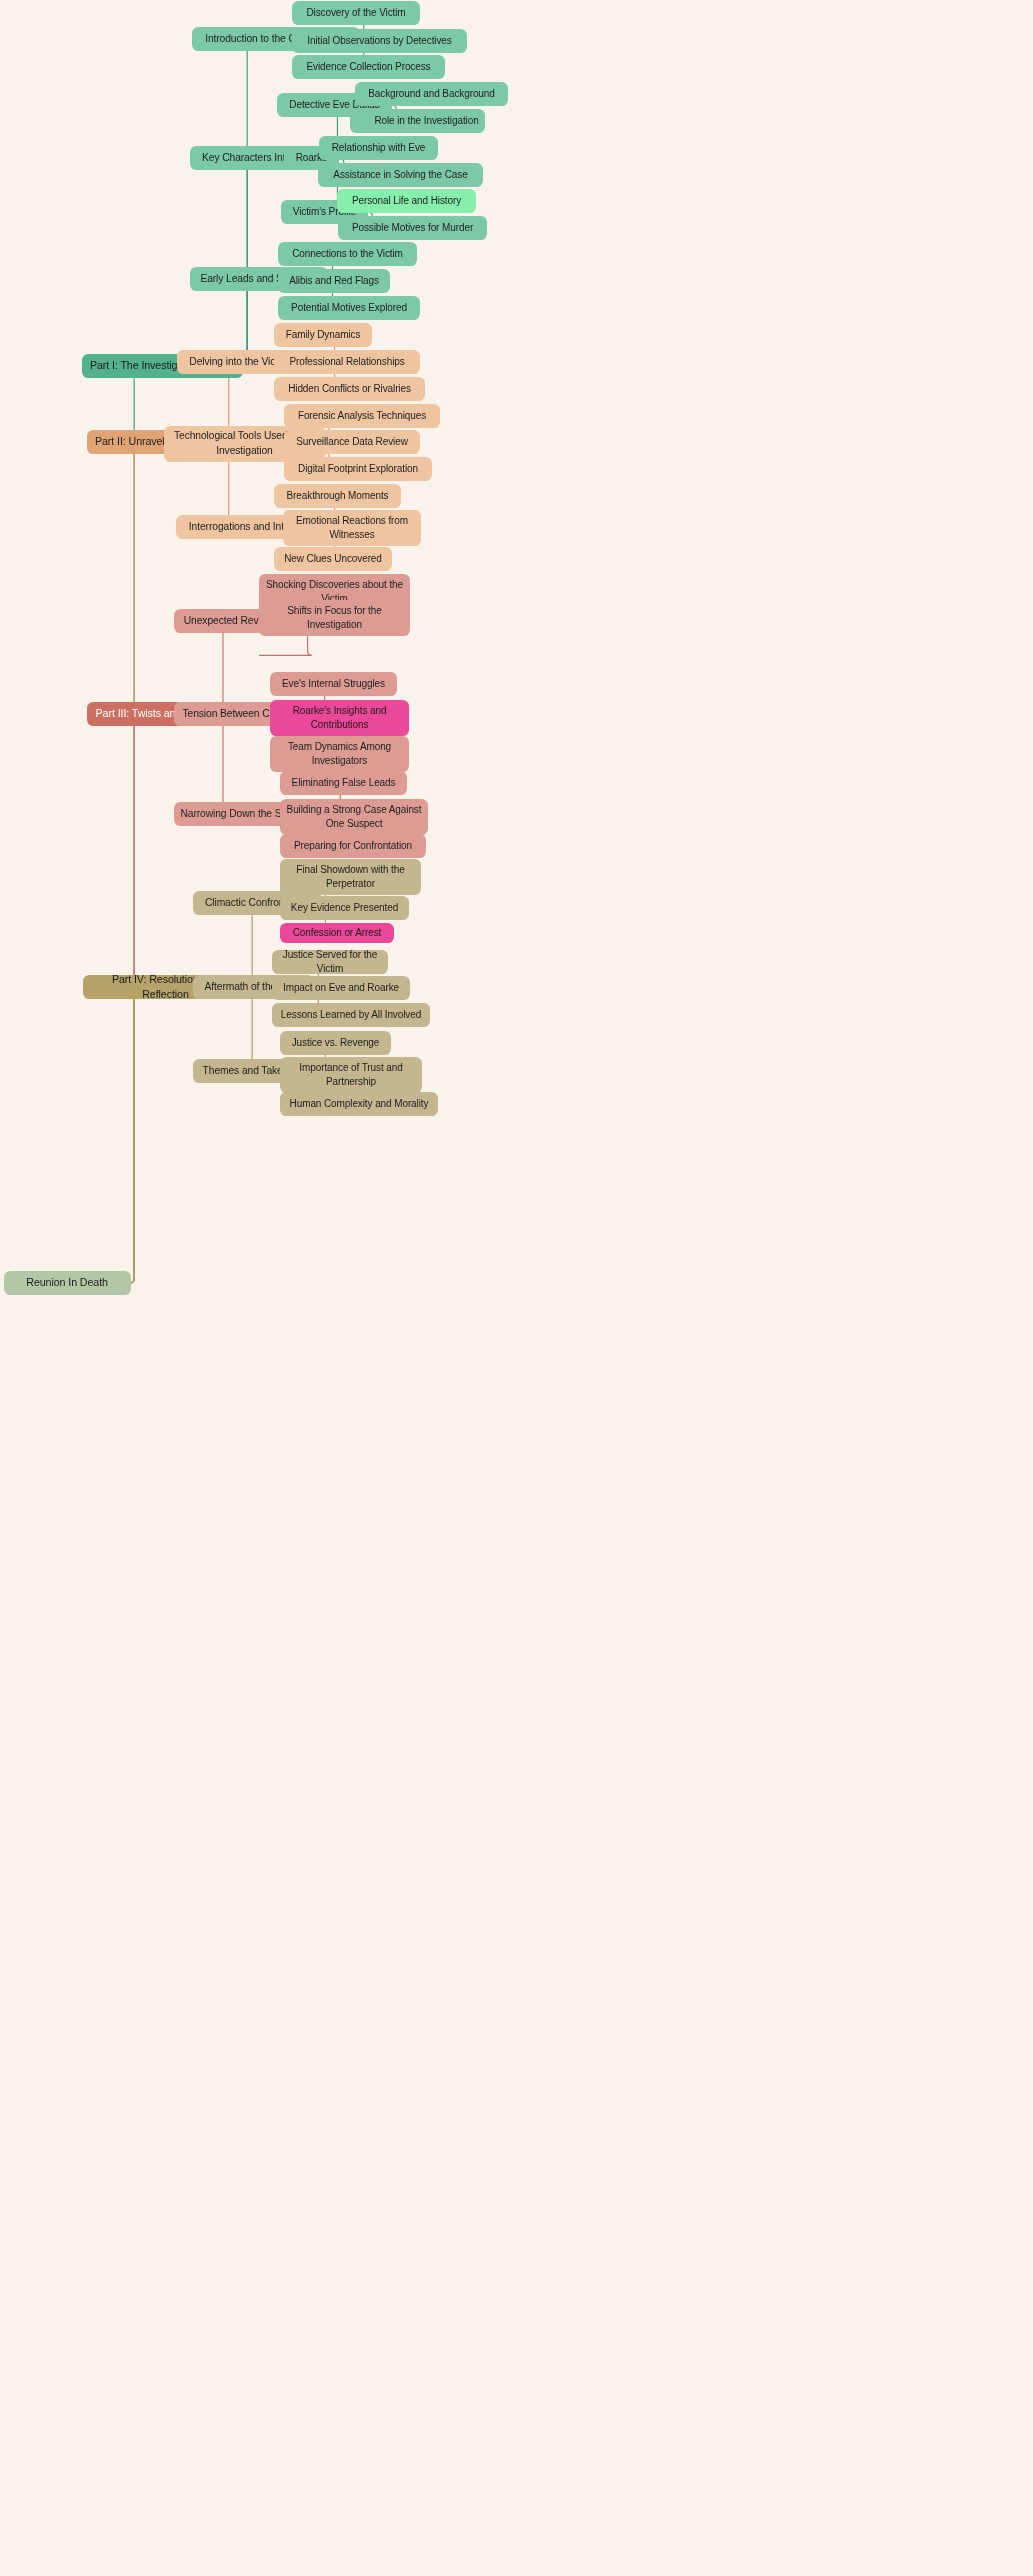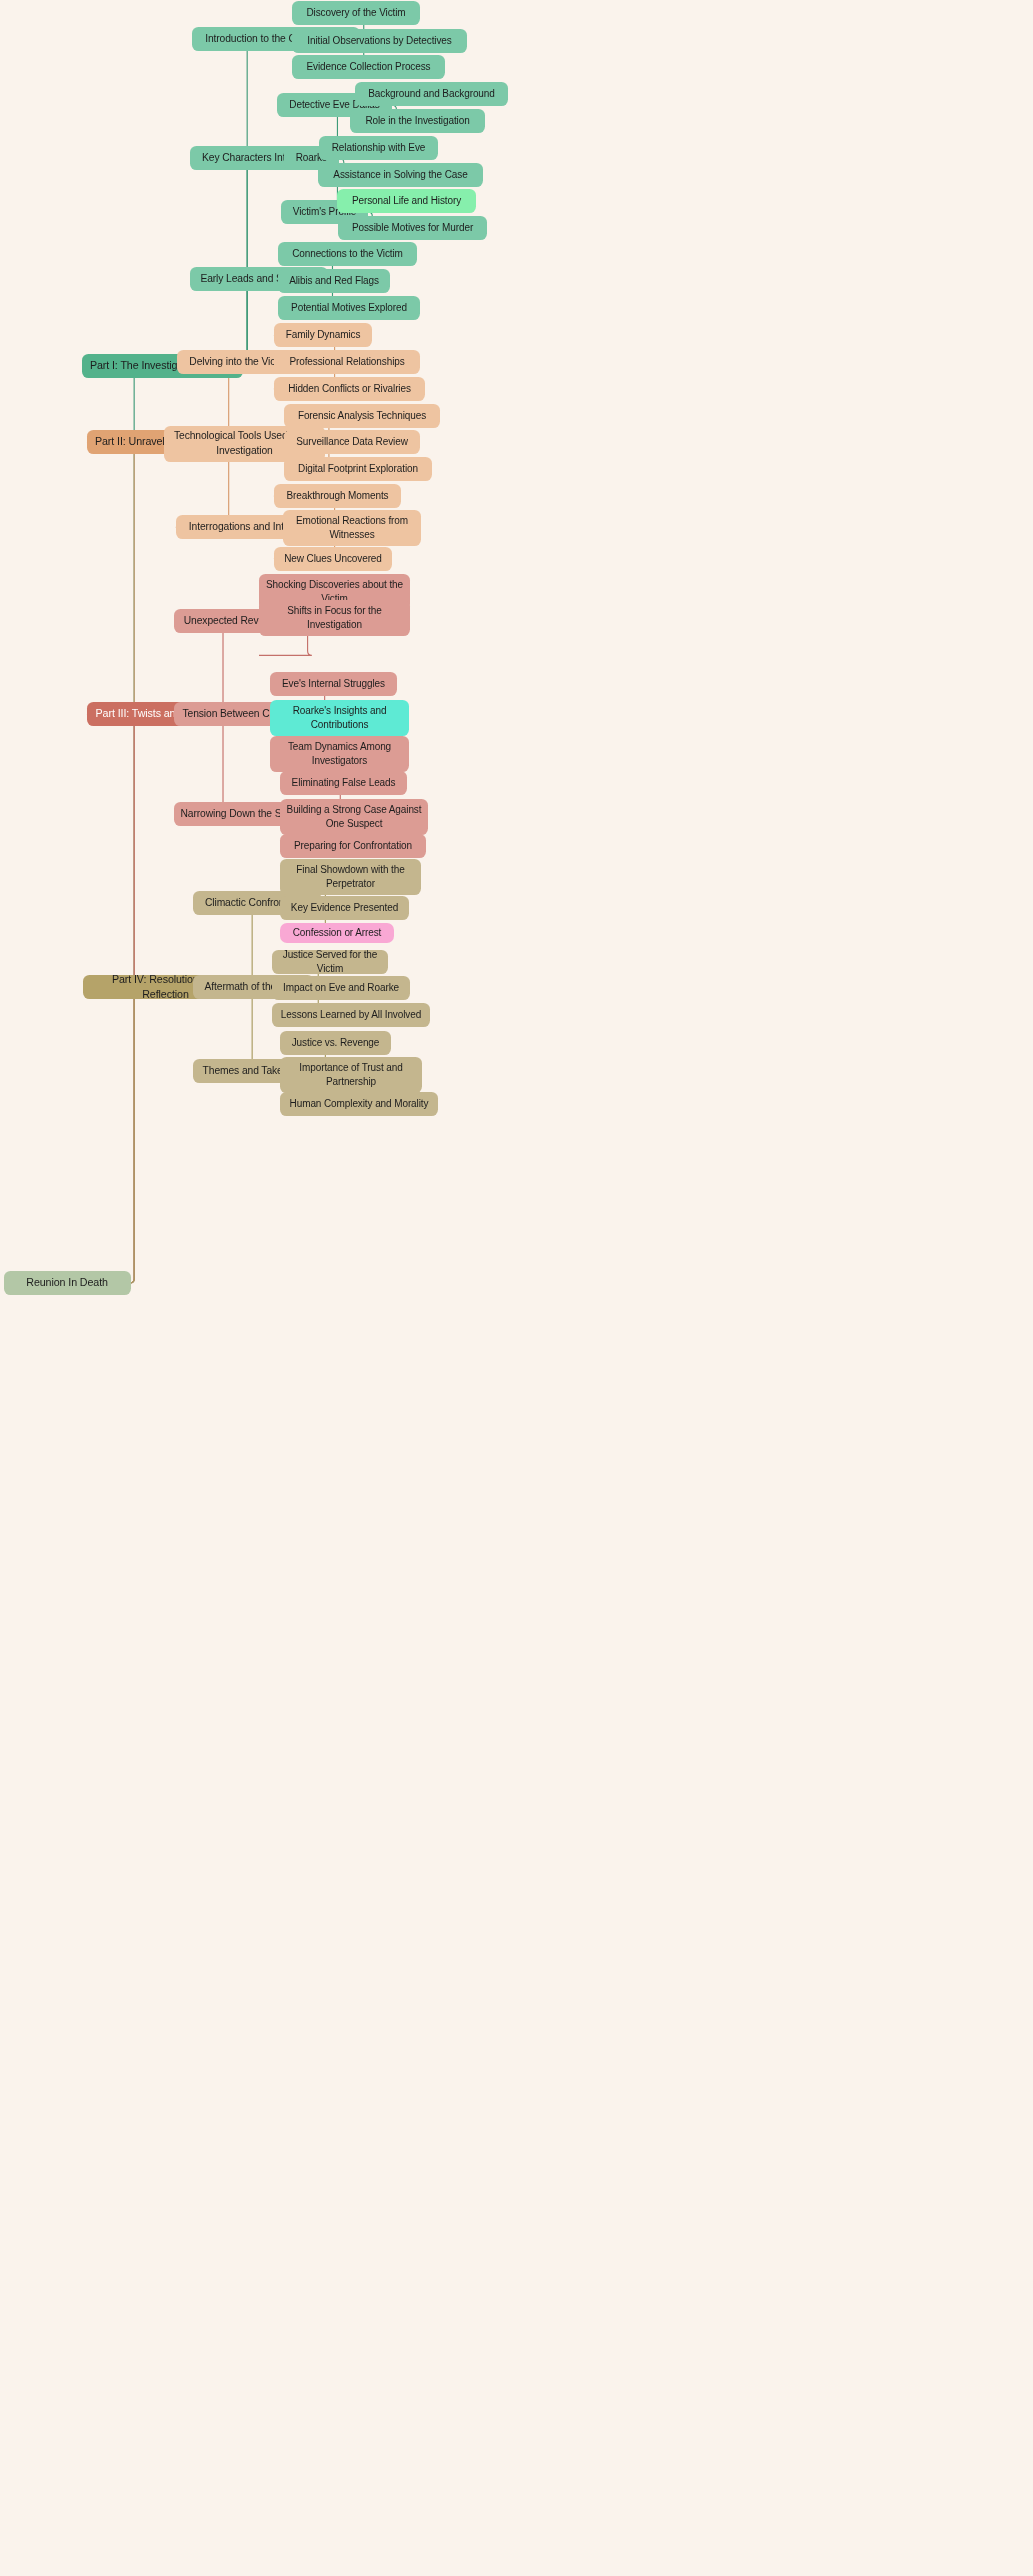--- a/index.html
+++ b/index.html
@@ -129,21 +129,21 @@
       </div>
       <div class="node lvl-2" style="left: 190px; top: 146px; width: 144px; height: 24px; background: rgb(124, 201, 168);">
         <span>Key Characters Introduced</span>
       </div>
       <div class="node lvl-3" style="left: 277px; top: 93px; width: 115px; height: 24px; background: rgb(124, 201, 168);">
         <span>Detective Eve Dallas</span>
       </div>
       <div class="node lvl-3" style="left: 355px; top: 82px; width: 153px; height: 24px; background: rgb(124, 201, 168);">
         <span>Background and Background</span>
       </div>
-      <div class="node lvl-3" style="left: 350px; top: 109px; width: 135px; height: 24px; background: rgb(124, 201, 168);">
+      <div class="node lvl-3" style="left: 350px; top: 109px; width: 135px; height: 24px; background: rgb(124, 201, 168); justify-content: flex-end;">
         <span>Role in the Investigation</span>
       </div>
       <div class="node lvl-3" style="left: 284px; top: 146px; width: 55px; height: 24px; background: rgb(124, 201, 168);">
         <span>Roarke</span>
       </div>
       <div class="node lvl-3" style="left: 319px; top: 136px; width: 119px; height: 24px; background: rgb(124, 201, 168);">
         <span>Relationship with Eve</span>
       </div>
       <div class="node lvl-3" style="left: 318px; top: 163px; width: 165px; height: 24px; background: rgb(124, 201, 168);">
         <span>Assistance in Solving the Case</span>
@@ -222,21 +222,21 @@
       </div>
       <div class="node lvl-3" style="left: 259px; top: 600px; width: 151px; height: 36px; background: rgb(220, 156, 148);">
         <span>Shifts in Focus for the Investigation</span>
       </div>
       <div class="node lvl-2" style="left: 174px; top: 702px; width: 146px; height: 24px; background: rgb(220, 156, 148);">
         <span>Tension Between Characters</span>
       </div>
       <div class="node lvl-3" style="left: 270px; top: 672px; width: 127px; height: 24px; background: rgb(220, 156, 148);">
         <span>Eve's Internal Struggles</span>
       </div>
-      <div class="node lvl-3" style="left: 270px; top: 700px; width: 139px; height: 36px; background: #5eead4;">
+      <div class="node lvl-3" style="left: 270px; top: 700px; width: 139px; height: 36px; background: #ec4899;">
         <span>Roarke's Insights and Contributions</span>
       </div>
       <div class="node lvl-3" style="left: 270px; top: 736px; width: 139px; height: 36px; background: rgb(220, 156, 148);">
         <span>Team Dynamics Among Investigators</span>
       </div>
       <div class="node lvl-2" style="left: 174px; top: 802px; width: 162px; height: 24px; background: rgb(220, 156, 148);">
         <span>Narrowing Down the Suspect List</span>
       </div>
       <div class="node lvl-3" style="left: 280px; top: 771px; width: 127px; height: 24px; background: rgb(220, 156, 148);">
         <span>Eliminating False Leads</span>
@@ -252,21 +252,21 @@
       </div>
       <div class="node lvl-2" style="left: 193px; top: 891px; width: 128px; height: 24px; background: rgb(196, 182, 142);">
         <span>Climactic Confrontation</span>
       </div>
       <div class="node lvl-3" style="left: 280px; top: 859px; width: 141px; height: 36px; background: rgb(196, 182, 142);">
         <span>Final Showdown with the Perpetrator</span>
       </div>
       <div class="node lvl-3" style="left: 280px; top: 896px; width: 129px; height: 24px; background: rgb(196, 182, 142);">
         <span>Key Evidence Presented</span>
       </div>
-      <div class="node lvl-3" style="left: 280px; top: 923px; width: 114px; height: 20px; background: #f9a8d4; border-radius: 7px;">
+      <div class="node lvl-3" style="left: 280px; top: 923px; width: 114px; height: 20px; background: #ec4899;">
         <span>Confession or Arrest</span>
       </div>
       <div class="node lvl-2" style="left: 193px; top: 975px; width: 121px; height: 24px; background: rgb(196, 182, 142);">
         <span>Aftermath of the Case</span>
       </div>
       <div class="node lvl-3" style="left: 272px; top: 950px; width: 116px; height: 24px; background: rgb(196, 182, 142);">
         <span>Justice Served for the Victim</span>
       </div>
       <div class="node lvl-3" style="left: 272px; top: 976px; width: 138px; height: 24px; background: rgb(196, 182, 142);">
         <span>Impact on Eve and Roarke</span>

